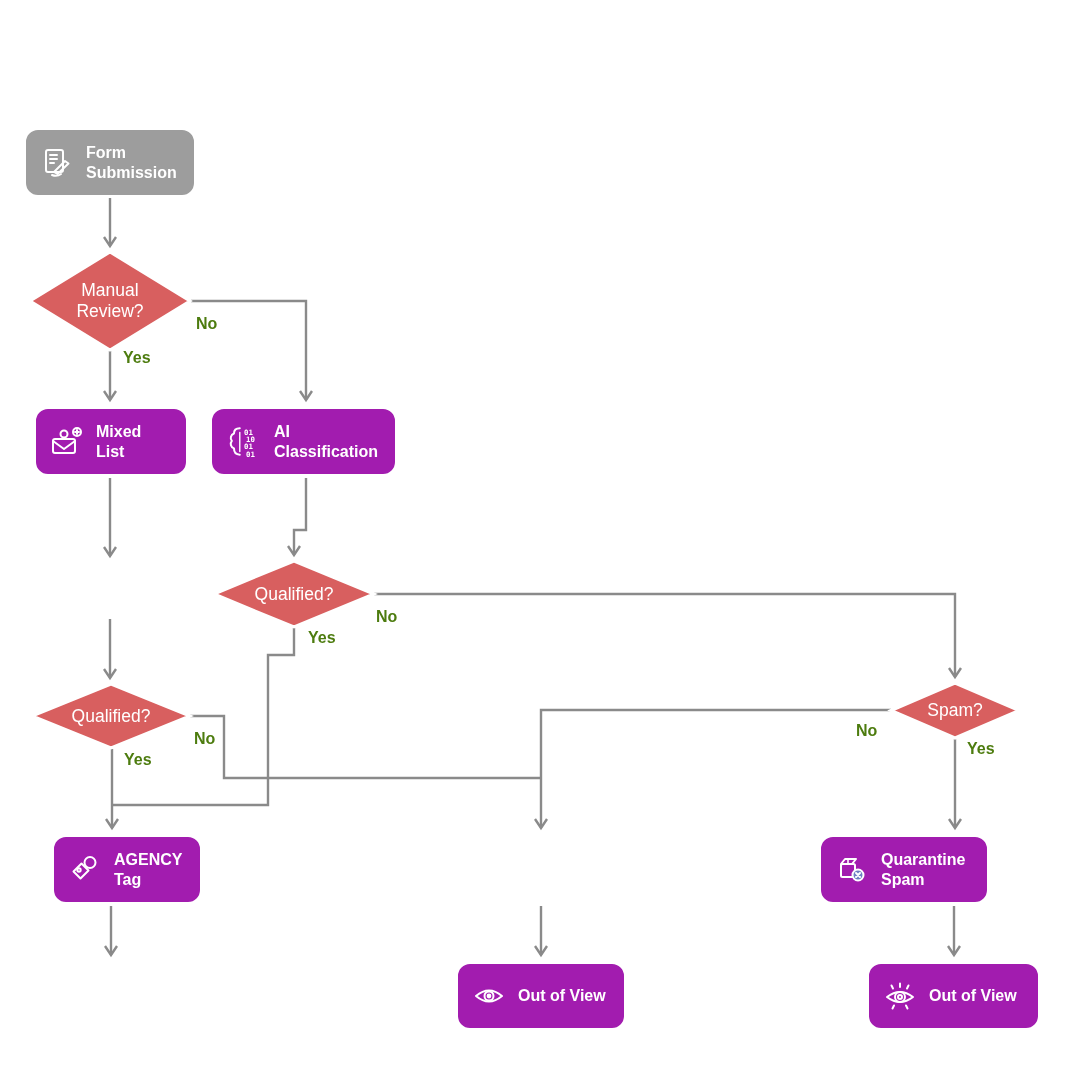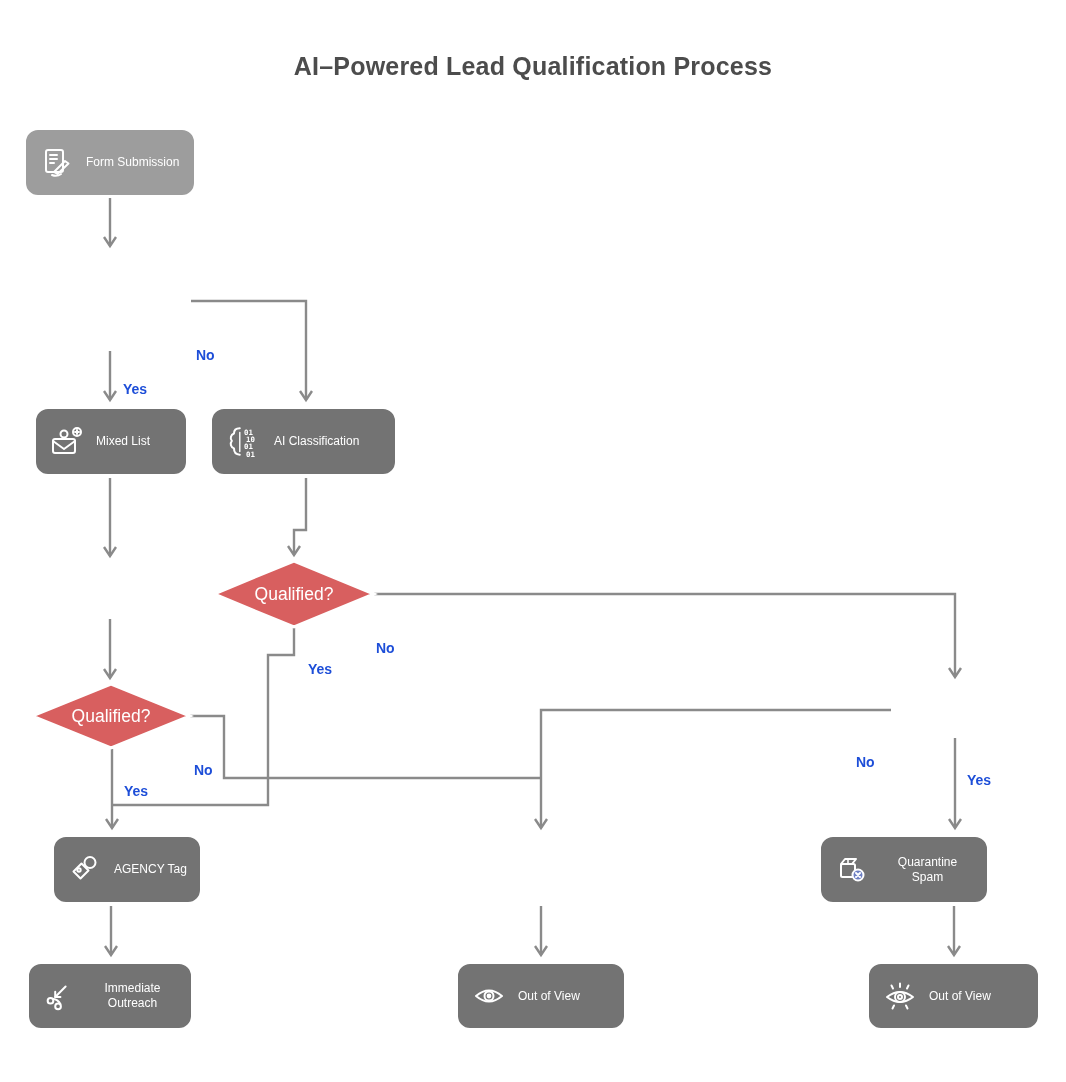--- a/index.html
+++ b/index.html
@@ -20,48 +20,47 @@
   .edges path{fill:none;stroke:#8a8a8a;stroke-width:2.4;}
   .node{
     position:absolute;
     display:flex;align-items:center;
     gap:11px;padding:0 13px;
     border:3px solid #ffffff;border-radius:15px;
     box-sizing:border-box;
     color:#ffffff;
   }
   .node .label{
-    font-size:12px;font-weight:400;line-height:1.25;color:#ffffff;
+    font-size:16px;font-weight:700;line-height:1.25;color:#ffffff;
   }
-  .node.blue{background:#737373;text-align:center;}
+  .node.blue{background:#a21caf;}
   .node.gray{background:#9d9d9d;}
   .node svg{flex:0 0 auto;}
   .decision{
     position:absolute;
     display:flex;align-items:center;justify-content:center;
   }
   .decision svg{position:absolute;inset:0;overflow:visible;}
   .decision .label{
     position:relative;z-index:2;text-align:center;
     font-size:17.5px;font-weight:500;color:#ffffff;line-height:1.2;
   }
   .decision .label.narrow{width:100px;}
   .edge-label{
     position:absolute;
-    font-size:14px;font-weight:600;color:#1d4ed8;margin-top:32px;
+    font-size:16px;font-weight:600;color:#4d7c0f;
   }
   .icon{display:block;}
   .icon *{vector-effect:non-scaling-stroke;}
 </style>
 </head>
 <body>
 
 <div class="canvas">
 
-  <div class="title">AI–Powered Lead Qualification Process</div>
 
   <svg class="edges" width="1066" height="1082" viewBox="0 0 1066 1082">
     <defs>
       <marker id="arrow" markerUnits="userSpaceOnUse" markerWidth="16" markerHeight="16" viewBox="0 0 16 16" refX="12" refY="8" orient="auto">
         <path d="M3,2 L12,8 L3,14" fill="none" stroke="#8a8a8a" stroke-width="2.4"></path>
       </marker>
     </defs>
     <path d="M110,198 L110,246" marker-end="url(#arrow)"></path>
     <path d="M110,351 L110,400" marker-end="url(#arrow)"></path>
     <path d="M191,301 L306,301 L306,400" marker-end="url(#arrow)"></path>
@@ -138,30 +137,20 @@
     <svg class="icon" width="36" height="36" viewBox="0 0 36 36" fill="none" stroke="#fff" stroke-width="2" stroke-linecap="round" stroke-linejoin="round">
       <path d="M7,12 l4,-5 h11 l-4,5"></path>
       <rect x="7" y="12" width="14" height="13" rx="1.5"></rect>
       <path d="M14,7 v5" stroke-width="1.6"></path>
       <circle cx="24" cy="23" r="5.5" fill="#6e80c4"></circle>
       <path d="M22,21 l4,4 M26,21 l-4,4"></path>
     </svg>
     <span class="label" style="max-width:104px;">Quarantine Spam</span>
   </div>
 
-  <div class="node blue" style="left:26px;top:961px;width:168px;height:70px;">
-    <svg class="icon" width="34" height="34" viewBox="0 0 36 36" fill="none" stroke="#fff" stroke-width="2" stroke-linecap="round" stroke-linejoin="round">
-      <path d="M25,8 L14,19"></path>
-      <path d="M14,13.5 V19 h5.5"></path>
-      <circle cx="9" cy="23" r="3"></circle>
-      <circle cx="17" cy="29" r="3"></circle>
-      <path d="M11.5,21 A11,11 0 0 1 19.5,26.5"></path>
-    </svg>
-    <span class="label" style="max-width:106px;">Immediate Outreach</span>
-  </div>
 
   <div class="node blue" style="left:455px;top:961px;width:172px;height:70px;">
     <svg class="icon" width="36" height="36" viewBox="0 0 36 36" fill="none" stroke="#fff" stroke-width="2" stroke-linecap="round" stroke-linejoin="round">
       <path d="M5,18 Q18,7 31,18 Q18,29 5,18 Z"></path>
       <circle cx="18" cy="18" r="4.5"></circle>
       <circle cx="18" cy="18" r="1.4" fill="#fff"></circle>
     </svg>
     <span class="label">Out of View</span>
   </div>
 
@@ -169,29 +158,41 @@
     <svg class="icon" width="36" height="36" viewBox="0 0 36 36" fill="none" stroke="#fff" stroke-width="2" stroke-linecap="round" stroke-linejoin="round">
       <path d="M5,19 Q18,9 31,19 Q18,29 5,19 Z"></path>
       <circle cx="18" cy="19" r="5"></circle>
       <circle cx="18" cy="19" r="2"></circle>
       <path d="M11,10.5 l-1.5,-3 M18,9 v-3.5 M25,10.5 l1.5,-3"></path>
       <path d="M12,27.5 l-1.5,3 M24,27.5 l1.5,3"></path>
     </svg>
     <span class="label">Out of View</span>
   </div>
 
+  <div class="decision" style="left:30px;top:252px;width:160px;height:98px;">
+    <svg viewBox="0 0 160 98">
+      <polygon points="0,49 80,0 160,49 80,98" fill="#d85f5f" stroke="#ffffff" stroke-width="3"></polygon>
+    </svg>
+    <div class="label narrow">Manual Review?</div>
+  </div>
 
   <div class="decision" style="left:214px;top:561px;width:160px;height:66px;">
     <svg viewBox="0 0 160 66">
       <polygon points="0,33 80,0 160,33 80,66" fill="#d85f5f" stroke="#ffffff" stroke-width="3"></polygon>
     </svg>
     <div class="label">Qualified?</div>
   </div>
 
   <div class="decision" style="left:32px;top:684px;width:158px;height:64px;">
     <svg viewBox="0 0 158 64">
       <polygon points="0,32 79,0 158,32 79,64" fill="#d85f5f" stroke="#ffffff" stroke-width="3"></polygon>
     </svg>
     <div class="label">Qualified?</div>
   </div>
 
+  <div class="decision" style="left:891px;top:683px;width:128px;height:55px;">
+    <svg viewBox="0 0 128 55">
+      <polygon points="0,27.5 64,0 128,27.5 64,55" fill="#d85f5f" stroke="#ffffff" stroke-width="3"></polygon>
+    </svg>
+    <div class="label">Spam?</div>
+  </div>
 
 </div>
 
 </body></html>

